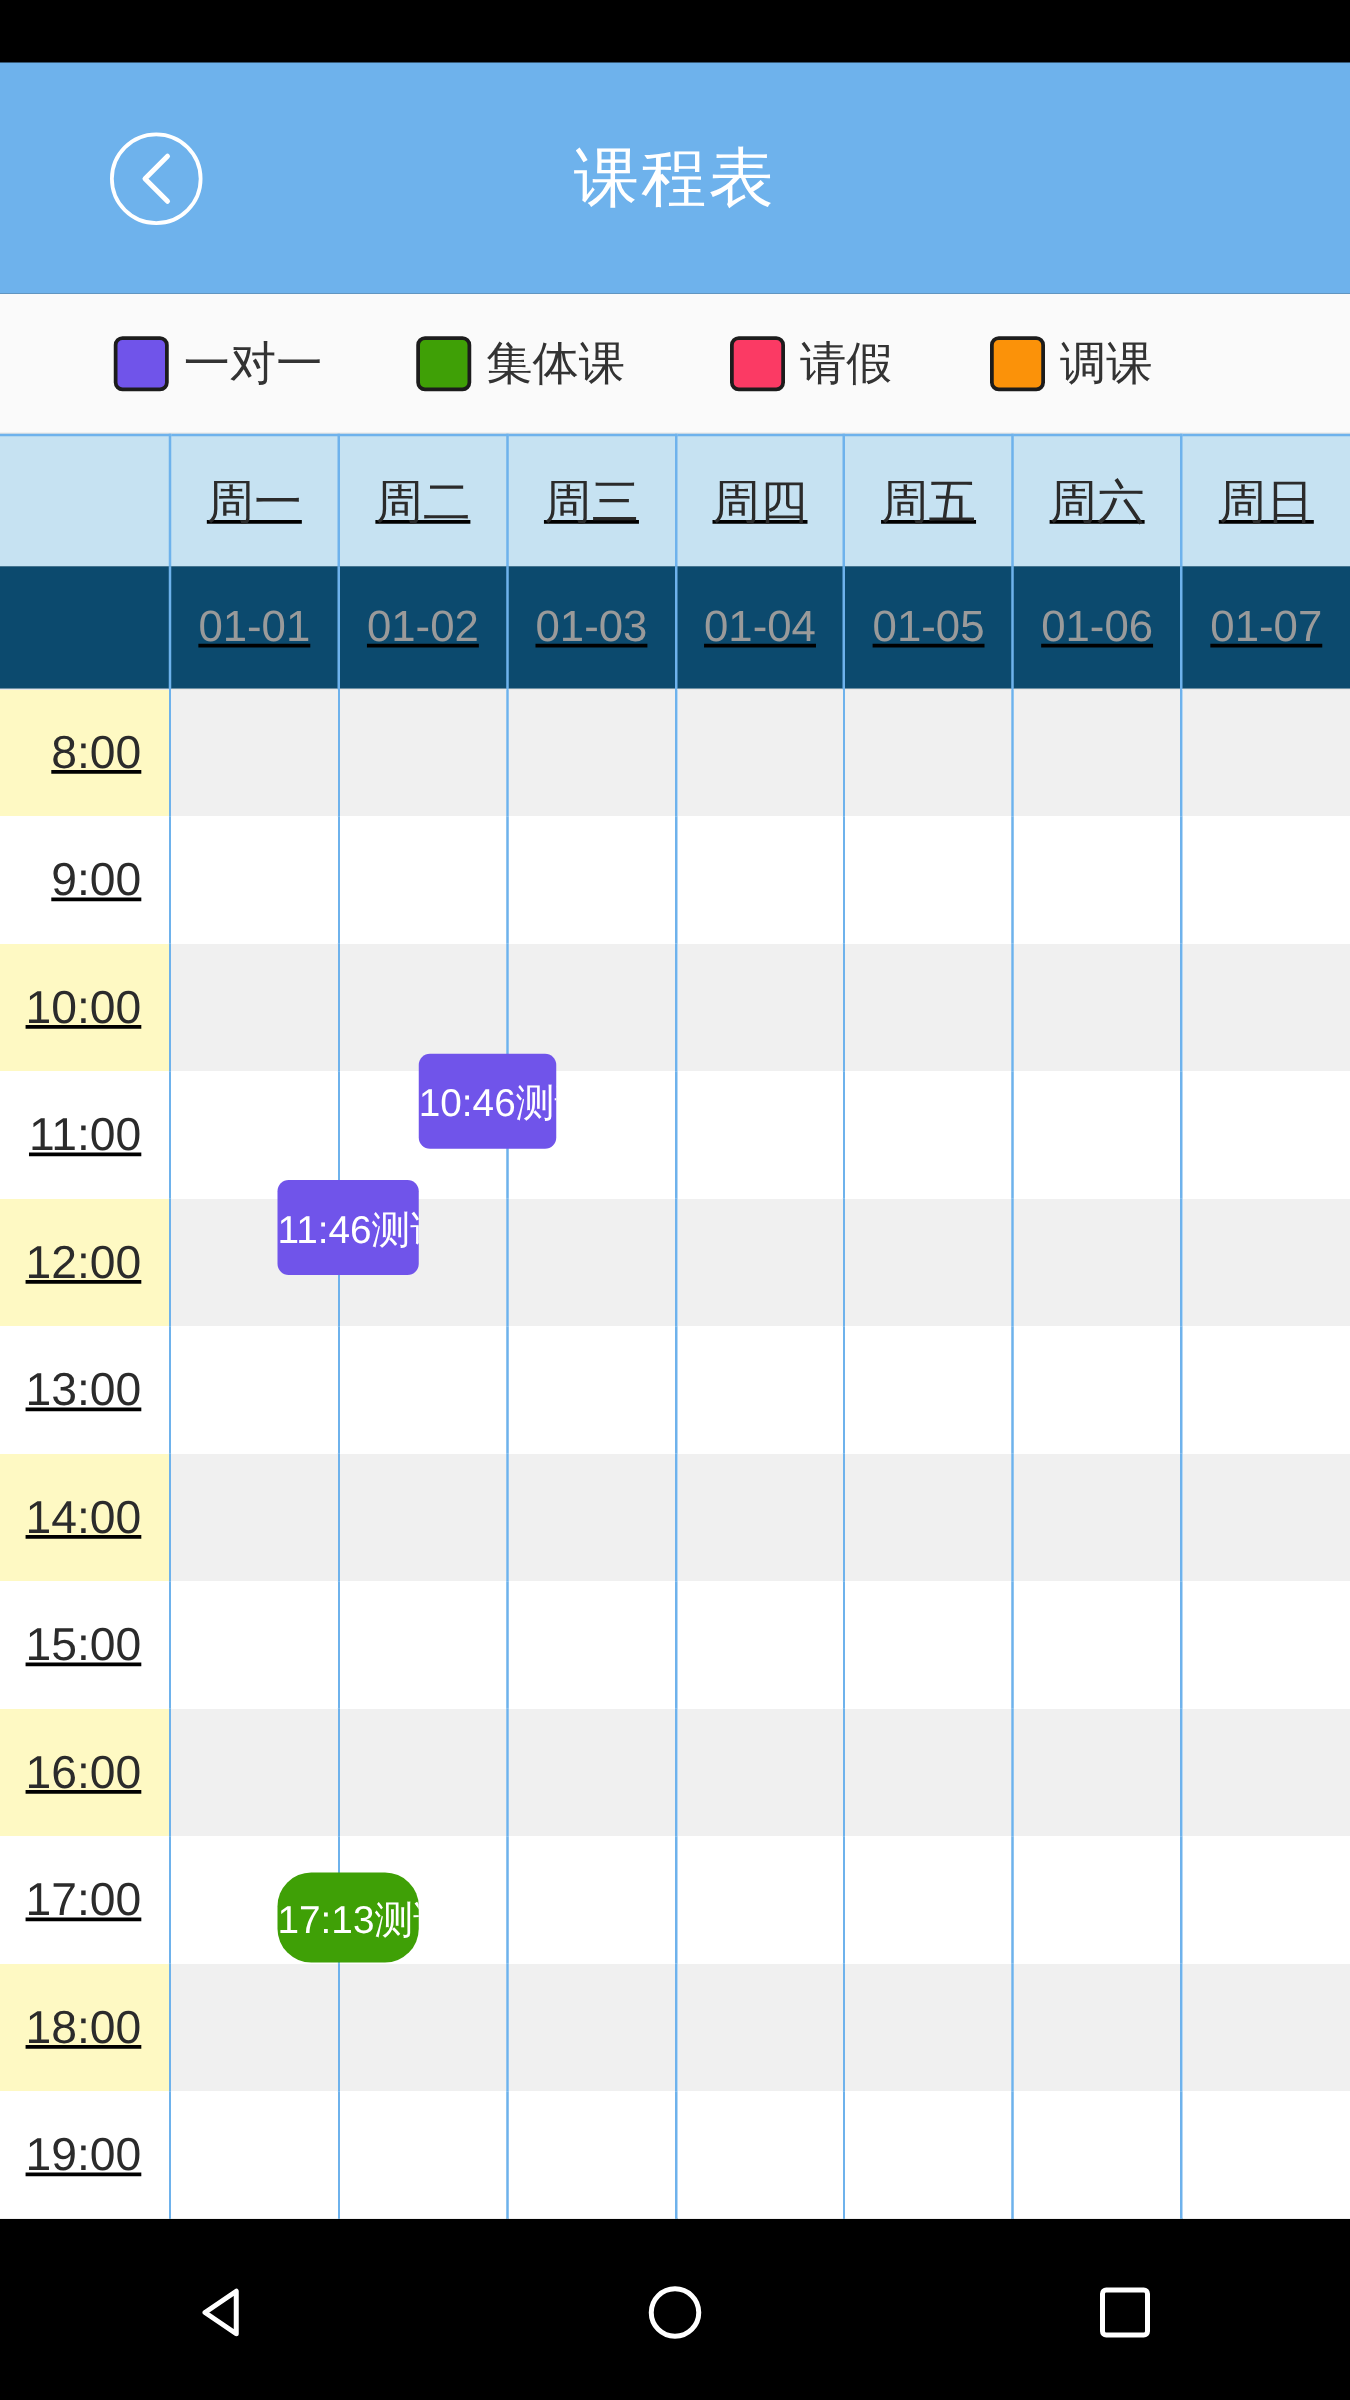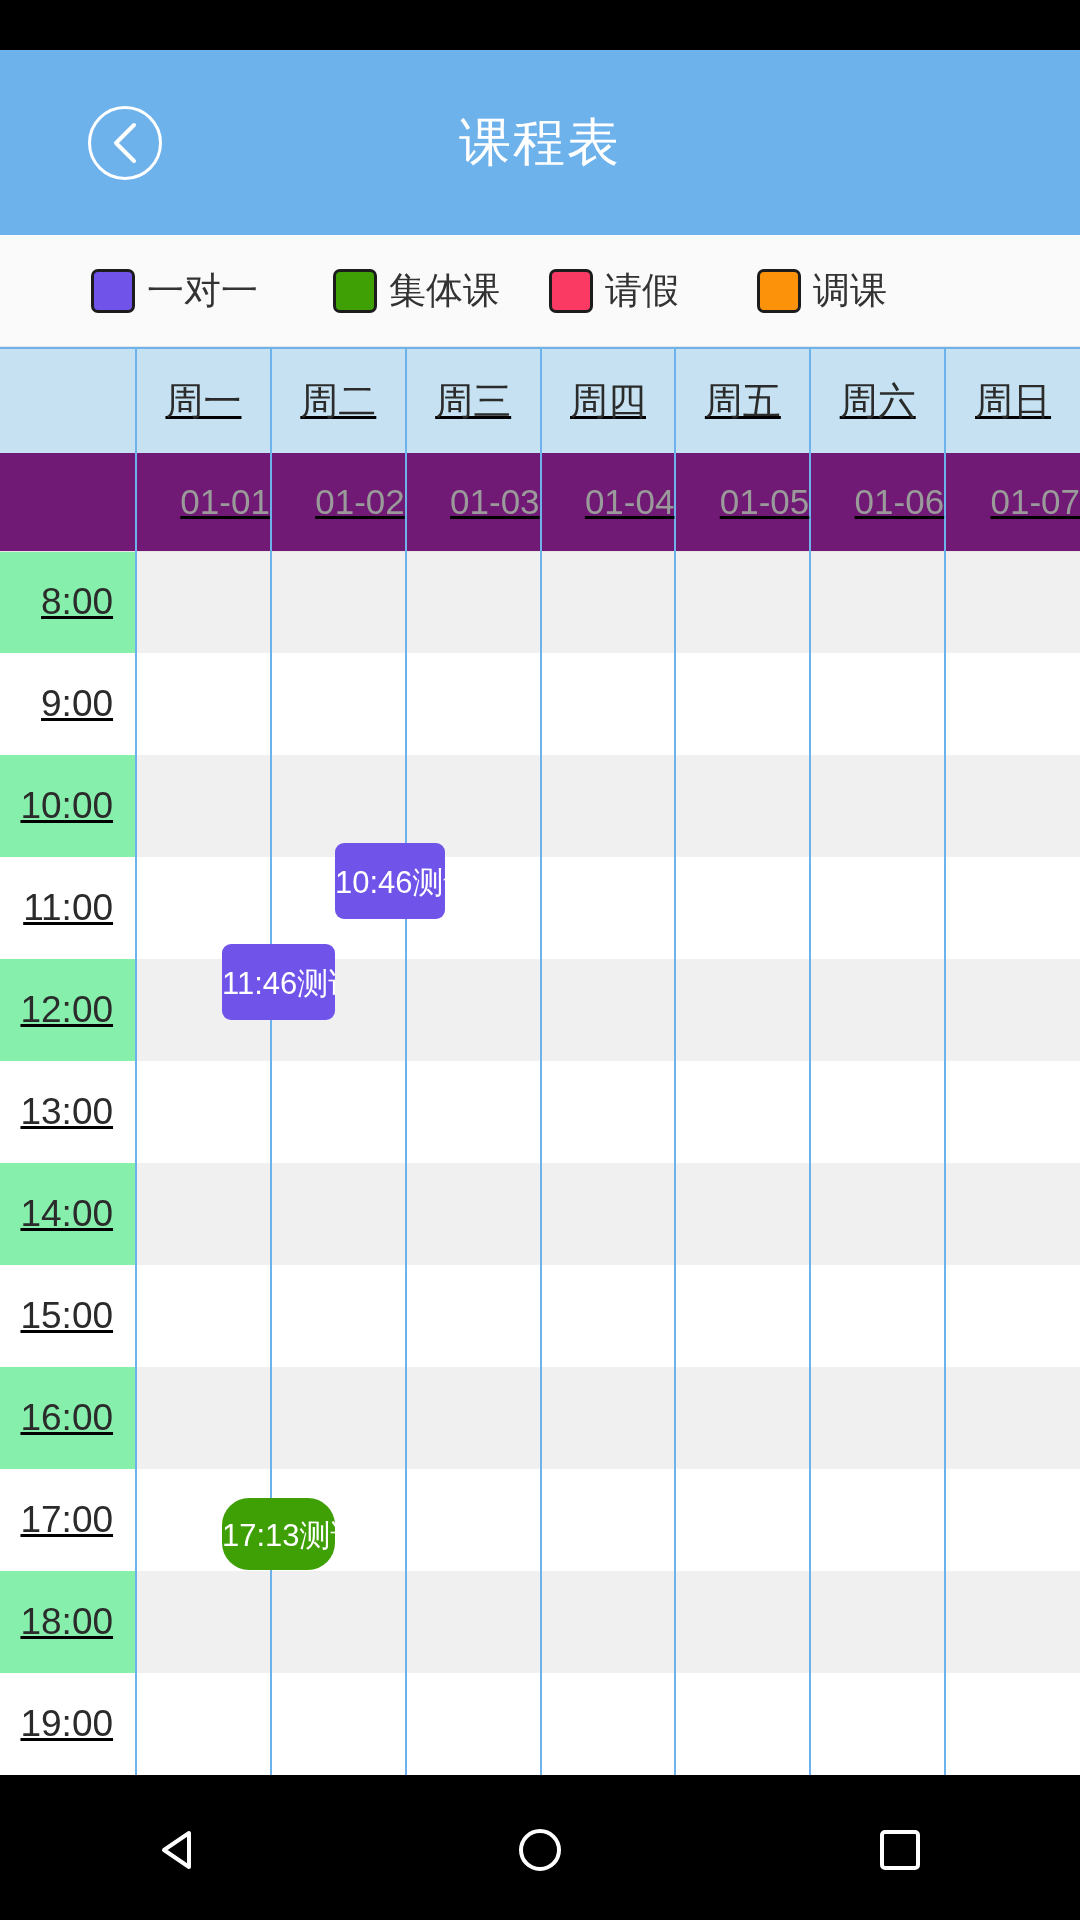--- a/index.html
+++ b/index.html
@@ -35,21 +35,21 @@
     height:112px; background:#FAFAFA;
     display:flex; align-items:center;
     border-bottom:1px solid #e6e6e6;
   }
   .legend-item {
     display:flex; align-items:center; gap:12px;
     padding:0 0 0 0;
   }
   .legend-item.i0 { margin-left:55px;padding-left:36px; }
   .legend-item.i1 { margin-left:75px; }
-  .legend-item.i2 { margin-left:49px;align-items:center; }
+  .legend-item.i2 { margin-left:84px;align-items:center; }
   .legend-item.i3 { margin-left:78px; }
   .swatch {
     width:44px; height:44px; border-radius:7px;
     border:3px solid #1c1c1c;
   }
   .legend-label { font-size:37px; color:#333; }
 
   
   .grid-wrap { background:#fff; }
   table.sched { width:1080px; border-collapse:collapse; table-layout:fixed;text-decoration:underline; }
@@ -62,38 +62,38 @@
     text-align:center; vertical-align:middle;
     font-size:38px; color:#2b2b2b;
     border-right:2px solid #6EB2EC;
     border-top:2px solid #6EB2EC;
   }
   tr.dayrow td.corner { background:#C6E2F2; border-right:2px solid #6EB2EC; }
   tr.dayrow td:last-child { border-right:none; }
 
   
   tr.daterow td {
-    background:#701a75; height:98px;
-    text-align:right; vertical-align:middle;
+    background:#0c4a6e; height:98px;
+    text-align:center; vertical-align:middle;
     font-size:35px; color:#9a9a9a;
     border-right:2px solid #6EB2EC;
     border-bottom:1px solid #e8e8e8;
   }
   tr.daterow td.corner { border-right:2px solid #6EB2EC; }
   tr.daterow td:last-child { border-right:none; }
 
   
   tr.hourrow td { height:102px; padding:0; position:relative; }
   tr.hourrow td.timecell {
     text-align:right; padding-right:22px; vertical-align:middle;
     font-size:37px; color:#2b2b2b;
     border-right:2px solid #6EB2EC;
     background:#fff;
   }
-  tr.hourrow.shaded td.timecell { background:#86efac; }
+  tr.hourrow.shaded td.timecell { background:#fef9c3; }
   tr.hourrow td.slot {
     background:#fff;
     border-right:2px solid #6EB2EC;
   }
   tr.hourrow.shaded td.slot { background:#F0F0F0; }
   tr.hourrow td.slot:last-child { border-right:none; }
 
   
   .events-layer {
     position:absolute; left:0; top:0; width:1080px; height:100%;

